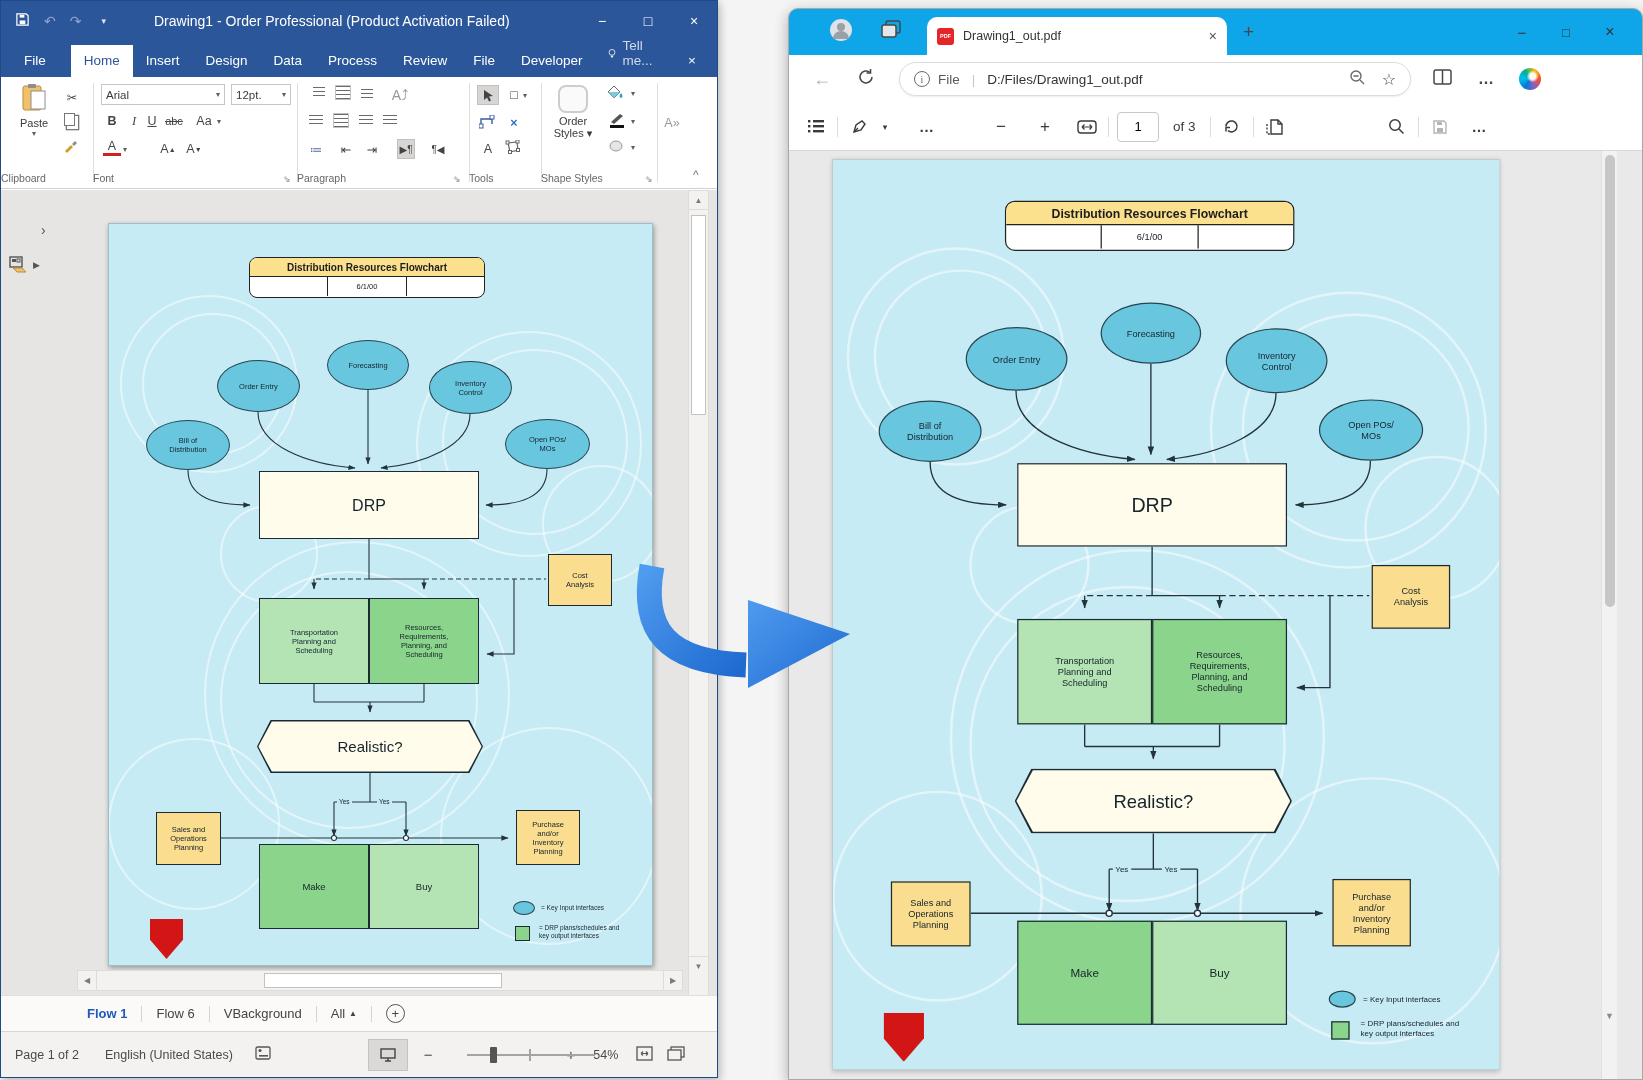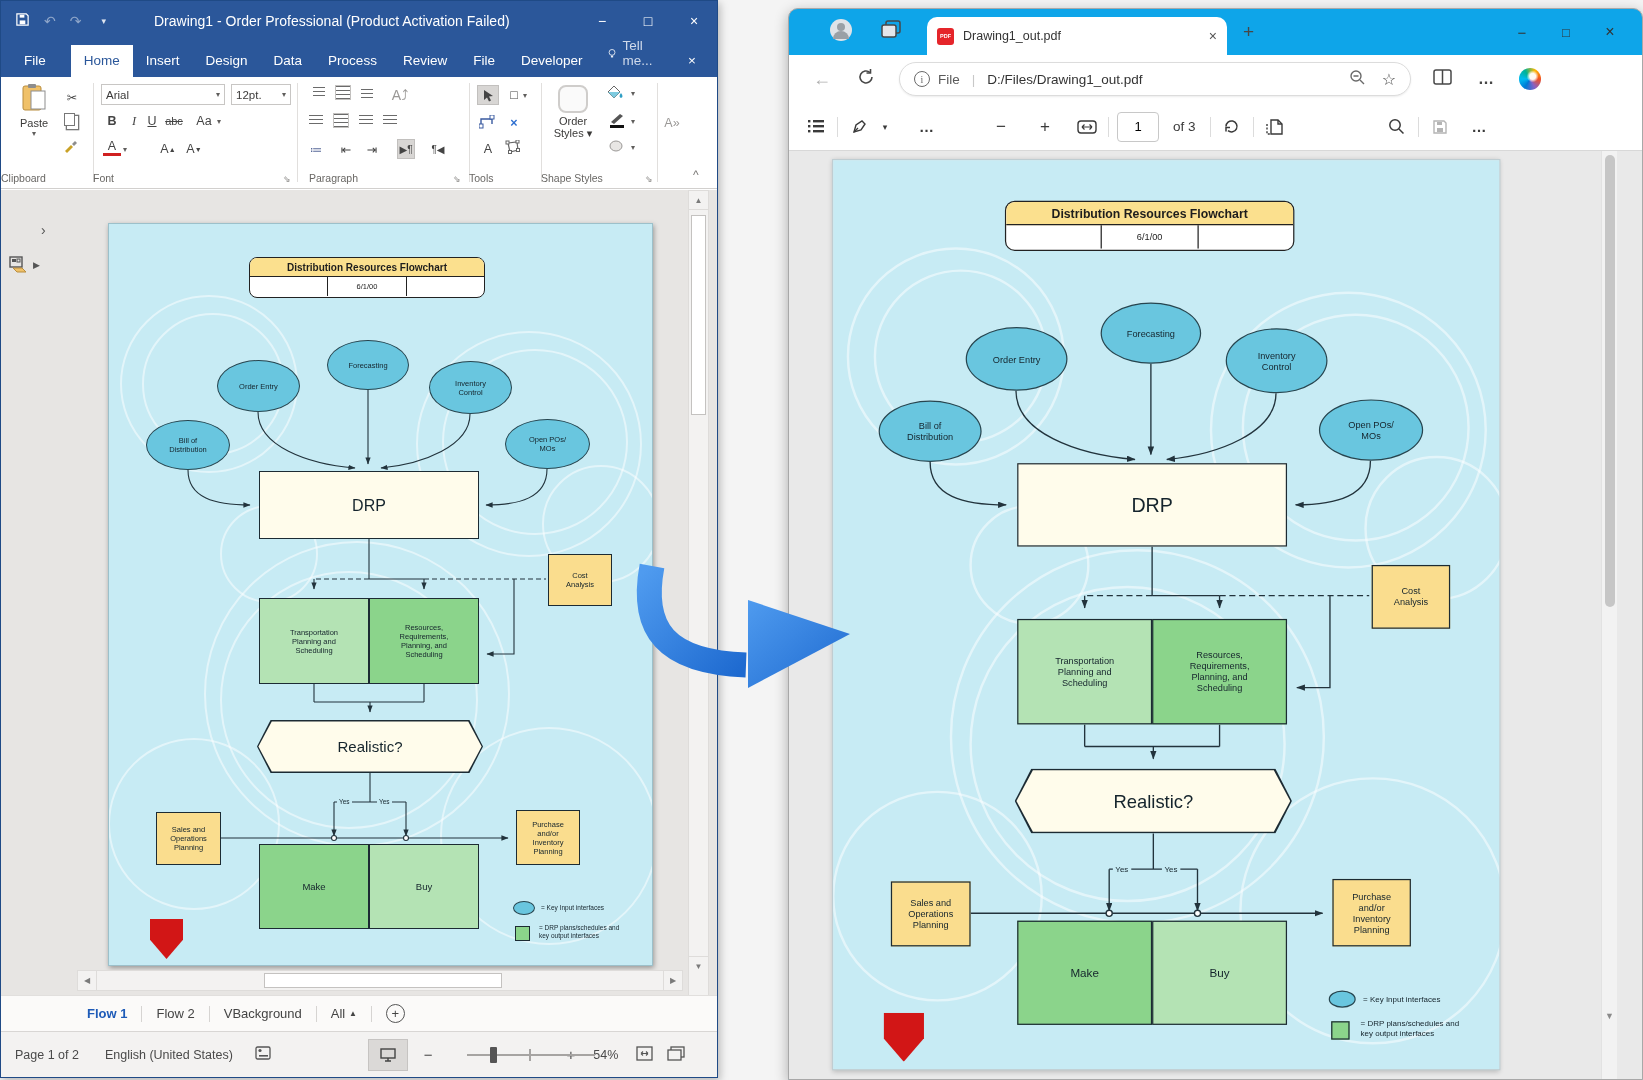--- a/index.html
+++ b/index.html
@@ -164,21 +164,21 @@
     <span class="abs rbtn" style="left:390px;top:8px;color:#9a9896;font-size:14px">A⤴</span>
     <span class="abs lic" style="left:308px;top:38px"></span>
     <span class="abs lic prs" style="left:332px;top:36px;width:16px;height:15px"></span>
     <span class="abs lic" style="left:358px;top:38px"></span>
     <span class="abs lic" style="left:382px;top:38px"></span>
     <span class="abs rbtn" style="left:306px;top:62px;color:#5a6b9a">≔</span>
     <span class="abs rbtn" style="left:336px;top:62px">⇤</span>
     <span class="abs rbtn" style="left:362px;top:62px">⇥</span>
     <span class="abs rbtn prs" style="left:396px;top:62px;font-size:10px">▶¶</span>
     <span class="abs rbtn" style="left:428px;top:62px;font-size:10px">¶◀</span>
-    <div class="glabel" style="left:308px;width:170px">Paragraph</div>
+    <div class="glabel" style="left:296px;width:170px">Paragraph</div>
     <span class="abs lnch" style="left:452px;bottom:4px">⇘</span>
     <div class="rsep" style="left:468px"></div>
 
     <span class="abs rbtn prs" style="left:476px;top:8px;width:22px;height:20px">
       <svg width="11" height="13" viewBox="0 0 11 13">
           <path d="M1,1 L1,11 L4,8.5 L6,12.5 L8,11.5 L6,7.5 L10,7z" fill="#444"></path>
         </svg>
     </span>
     <span class="abs rbtn" style="left:504px;top:8px">□</span>
     <span class="abs dd2" style="left:522px;top:14px">▾</span>
@@ -357,21 +357,21 @@
     <div class="abs vsb" style="left:76px;top:780px;width:606px;height:21px">
       <span class="abs ctr" style="left:0;top:0;width:19px;height:19px;border-right:1px solid #dedcda">◀</span>
       <span class="abs" style="left:186px;top:2px;width:238px;height:15px;background:#fff;border:1px solid #c4c2c0"></span>
       <span class="abs ctr" style="right:0;top:0;width:19px;height:19px;border-left:1px solid #dedcda">▶</span>
     </div>
   </div>
 
   <div id="vtabs">
     <span class="ptab" style="margin-left:72px;color:#1e5bb8;font-weight:bold">Flow 1</span>
     <span class="tsep"></span>
-    <span class="ptab">Flow 2</span>
+    <span class="ptab">Flow 6</span>
     <span class="tsep"></span>
     <span class="ptab" style="">VBackground</span>
     <span class="tsep"></span>
     <span class="ptab"><span>All</span>&nbsp;<span style="font-size:8px">▲</span></span>
     <span class="tsep"></span>
     <span class="ctr" style="margin-left:14px;width:19px;height:19px;border:1.4px solid #555;border-radius:50%;font-size:13px;color:#444">+</span>
   </div>
 
   <div id="vstatus">
     <span style="margin-left:14px">Page 1 of 2</span>

